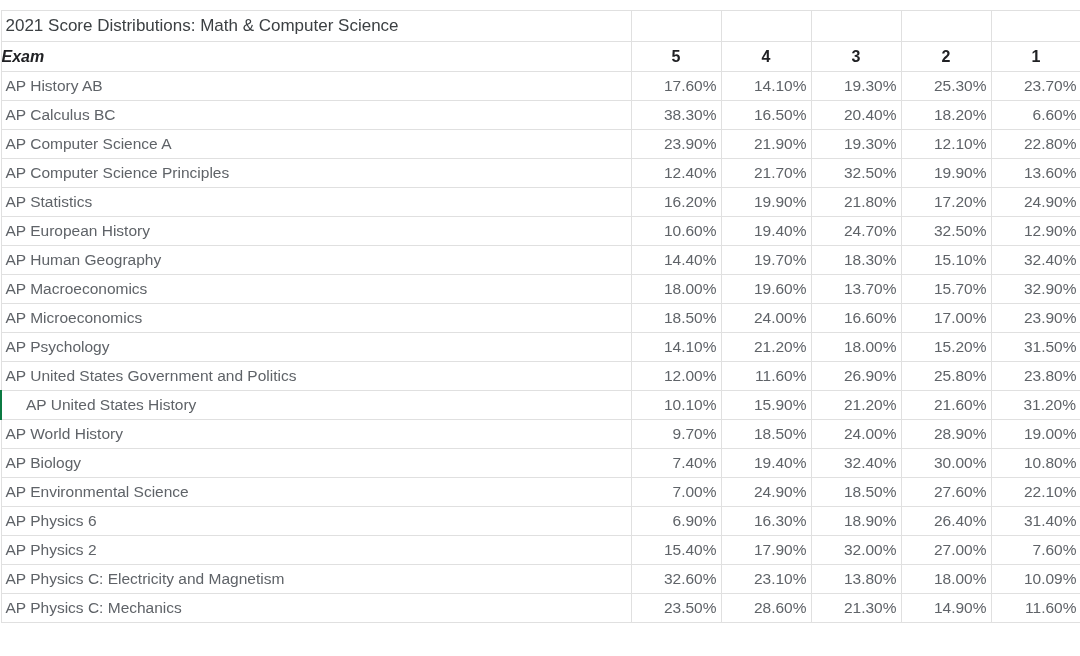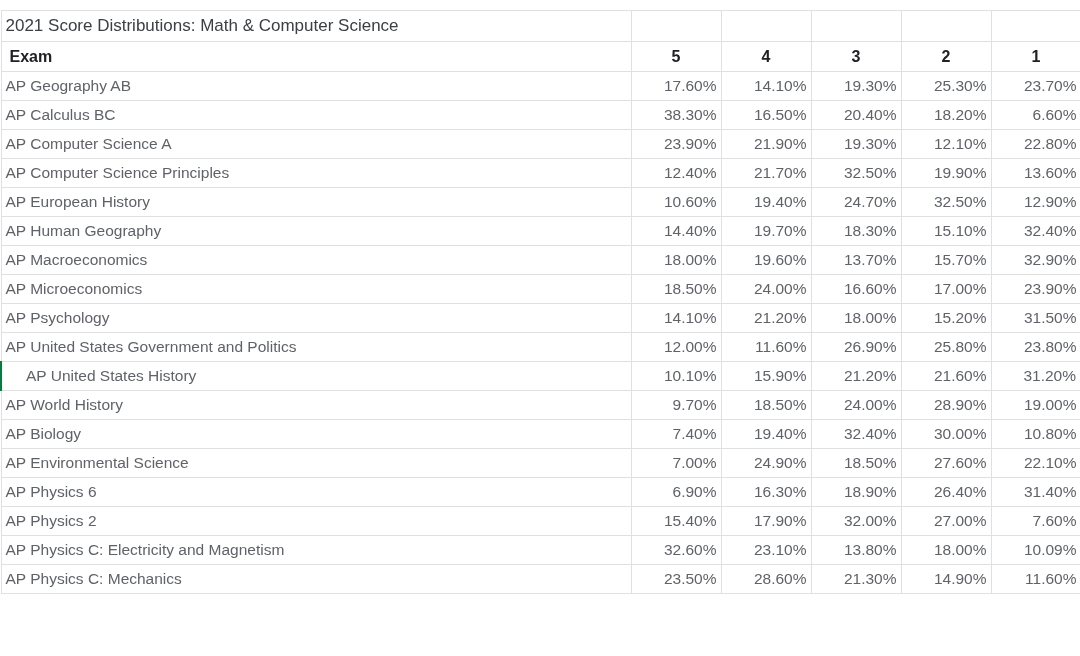--- a/index.html
+++ b/index.html
@@ -72,21 +72,22 @@
   }
   td.num-cell {
     text-align: right;
     padding-right: 6px;
   }
   tr.head-row td.num-cell {
     text-align: center;
     padding-right: 4px;
   }
   tr.head-row td.exam-cell {
-    padding-left: 8px;
+    padding-left: 0;
+    font-style: italic;
   }
 
   
   tr.selected td:first-child { border-left: 2px solid #0b7a42; padding-left: 24px; }
   tr.selected td:last-child  { border-right: 2px solid #f97316; }
 </style>
 </head>
 <body>
 
 <div id="sheet">
@@ -110,21 +111,21 @@
         </tr>
         <tr class="head-row">
           <td class="exam-cell">Exam</td>
           <td class="num-cell">5</td>
           <td class="num-cell">4</td>
           <td class="num-cell">3</td>
           <td class="num-cell">2</td>
           <td class="num-cell">1</td>
         </tr>
         <tr>
-          <td class="exam-cell">AP Geography AB</td>
+          <td class="exam-cell">AP History AB</td>
           <td class="num-cell">17.60%</td>
           <td class="num-cell">14.10%</td>
           <td class="num-cell">19.30%</td>
           <td class="num-cell">25.30%</td>
           <td class="num-cell">23.70%</td>
         </tr>
         <tr>
           <td class="exam-cell">AP Calculus BC</td>
           <td class="num-cell">38.30%</td>
           <td class="num-cell">16.50%</td>
@@ -140,20 +141,28 @@
           <td class="num-cell">12.10%</td>
           <td class="num-cell">22.80%</td>
         </tr>
         <tr>
           <td class="exam-cell">AP Computer Science Principles</td>
           <td class="num-cell">12.40%</td>
           <td class="num-cell">21.70%</td>
           <td class="num-cell">32.50%</td>
           <td class="num-cell">19.90%</td>
           <td class="num-cell">13.60%</td>
+        </tr>
+        <tr>
+          <td class="exam-cell">AP Statistics</td>
+          <td class="num-cell">16.20%</td>
+          <td class="num-cell">19.90%</td>
+          <td class="num-cell">21.80%</td>
+          <td class="num-cell">17.20%</td>
+          <td class="num-cell">24.90%</td>
         </tr>
         <tr>
           <td class="exam-cell">AP European History</td>
           <td class="num-cell">10.60%</td>
           <td class="num-cell">19.40%</td>
           <td class="num-cell">24.70%</td>
           <td class="num-cell">32.50%</td>
           <td class="num-cell">12.90%</td>
         </tr>
         <tr>

